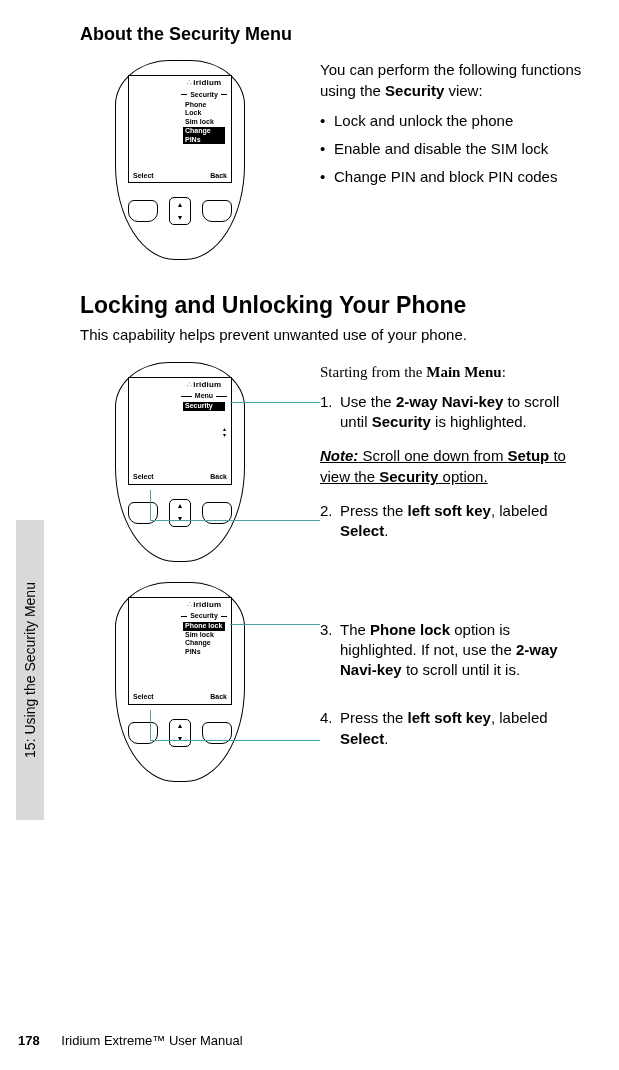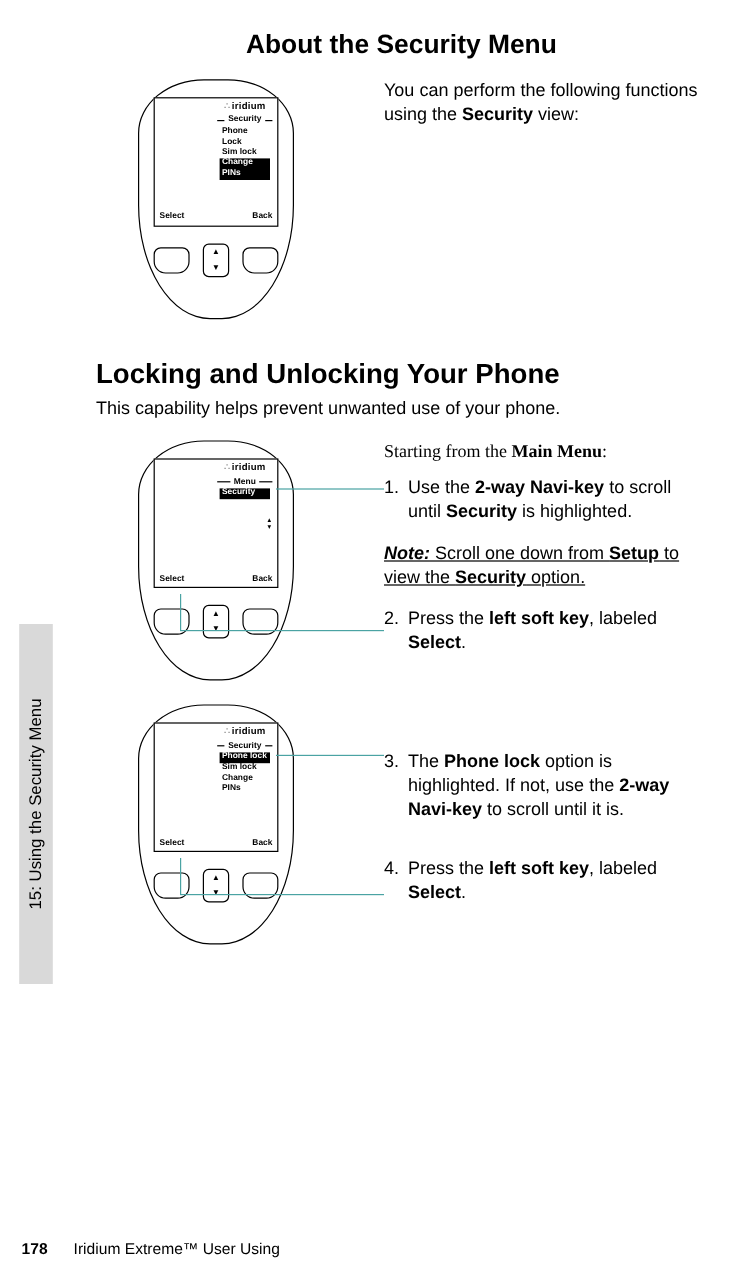--- a/index.html
+++ b/index.html
@@ -12,24 +12,23 @@
     background: #fff;
     font-size: 15px;
     line-height: 1.35;
   }
   .page {
     padding: 22px 30px 20px 40px;
     position: relative;
     height: 100%;
   }
   h2.section-heading {
-    font-size: 22px;
+    font-size: 18px;
     font-weight: 700;
     margin: 0 0 14px 40px;
-    text-align: center;
   }
   .row {
     display: flex;
     align-items: flex-start;
     margin-bottom: 30px;
   }
   .phone-col {
     width: 280px;
     flex: 0 0 280px;
     display: flex;
@@ -205,20 +204,25 @@
             </div>
             <div class="softkey-btn"></div>
           </div>
         </div>
       </div>
     </div>
     <div class="text-col">
       <p class="intro">
         <span>You can perform the following functions using the </span><b>Security</b><span> view:</span>
       </p>
+      <ul class="bullets">
+        <li>Lock and unlock the phone</li>
+        <li>Enable and disable the SIM lock</li>
+        <li>Change PIN and block PIN codes</li>
+      </ul>
     </div>
   </div>
 
   <h2 class="subhead">Locking and Unlocking Your Phone</h2>
   <p class="subdesc">This capability helps prevent unwanted use of your phone.</p>
 
   <div class="row" style="position:relative; margin-bottom:20px;">
     <div class="phone-col" style="position:relative;">
       <div class="phone">
         <div class="phone-body">
@@ -318,16 +322,16 @@
       <ol class="steps" style="counter-reset: step 3; margin-top:28px;">
         <li>
           <span>Press the </span><b>left soft key</b><span>, labeled </span><b>Select</b><span>.</span>
         </li>
       </ol>
     </div>
   </div>
 
   <div class="footer">
     <span class="pnum">178</span>
-    <span>Iridium Extreme™ User Using</span>
+    <span>Iridium Extreme™ User Manual</span>
   </div>
 
 </div>
 
 </body></html>

